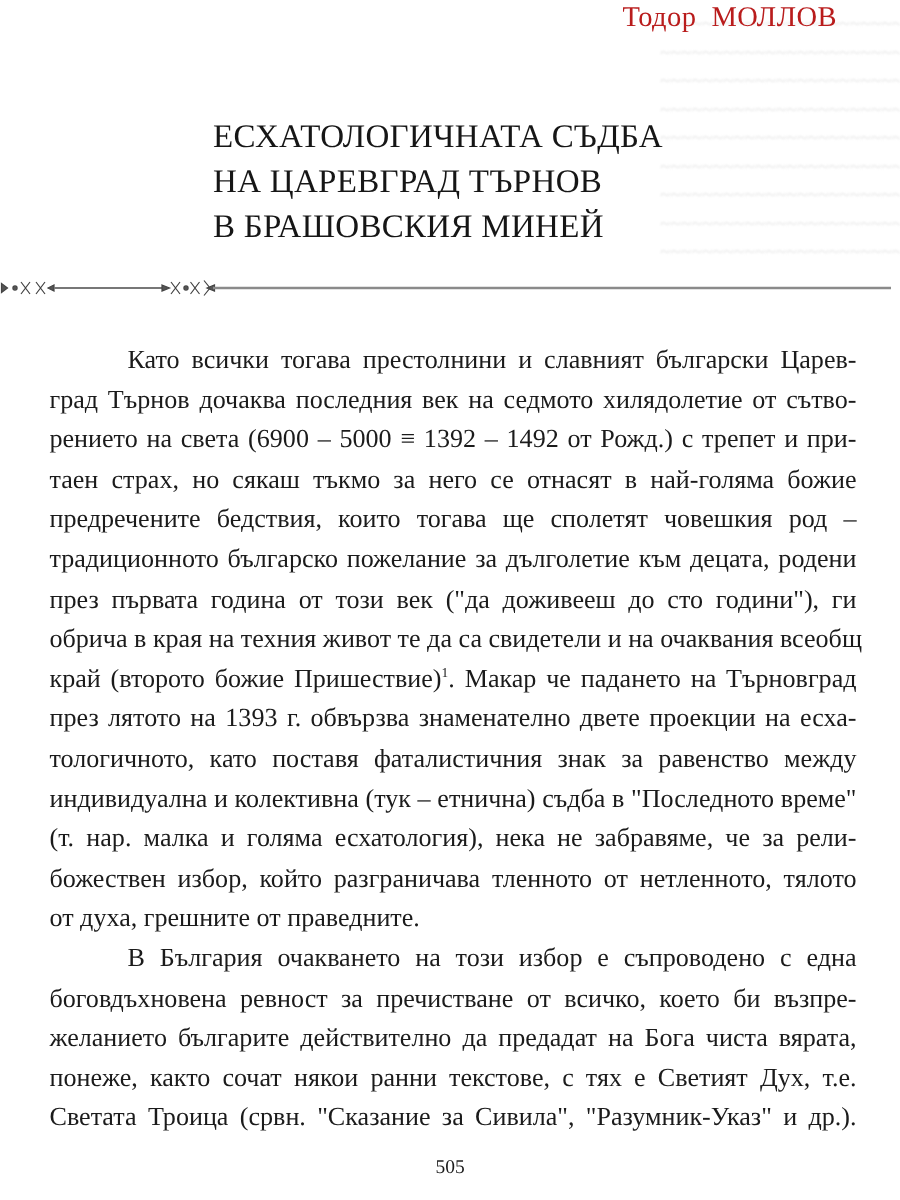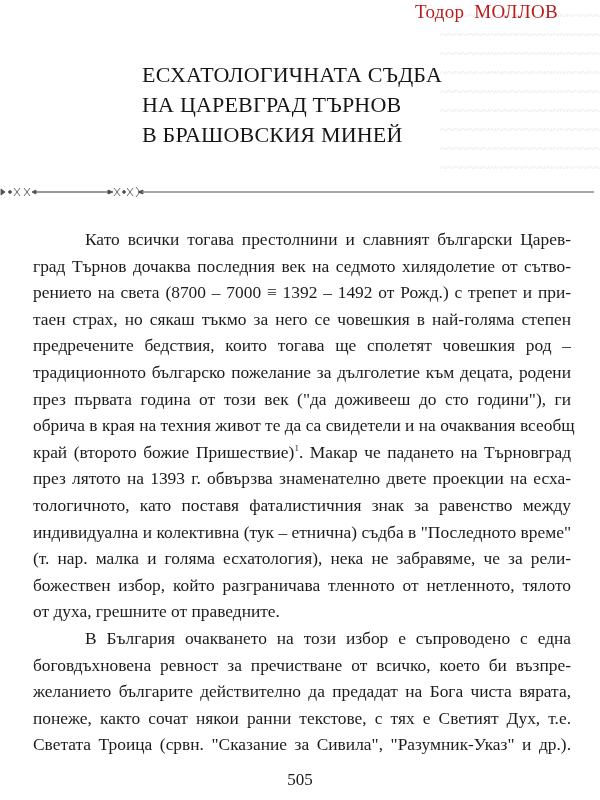--- a/index.html
+++ b/index.html
@@ -34,21 +34,21 @@
       left: 415px;
       font-size: 19px;
       letter-spacing: 0.3px;
       color: #b91c1c;
     }
     .author .surname {
       margin-left: 10px;
     }
     .title {
       position: absolute;
-      top: 60px;
+      top: 76px;
       left: 142px;
       font-size: 22px;
       line-height: 30px;
       letter-spacing: 0.2px;
       color: #161616;
       text-transform: uppercase;
     }
     .title div { white-space: nowrap; }
     .ornament {
       position: absolute;
@@ -81,21 +81,21 @@
     .body-text .line.indent {
       padding-left: 52px;
     }
     sup { font-size: 9px; vertical-align: 7px; line-height: 0; }
     .page-number {
       position: absolute;
       top: 770px;
       left: 0;
       width: 600px;
       text-align: center;
-      font-size: 17px;
+      font-size: 13px;
       color: #1b1b1b;
     }
   </style>
 </head>
 <body>
 
 <div class="bleed">
   ~~~~~~~~~~~~~~~~~~~~~~~~~<br>~~~~~~~~~~~~~~~~~~~~~~~~~<br>~~~~~~~~~~~~~~~~~~~~~~~~~<br>~~~~~~~~~~~~~~~~~~~~~~~~~<br>~~~~~~~~~~~~~~~~~~~~~~~~~<br>~~~~~~~~~~~~~~~~~~~~~~~~~<br>~~~~~~~~~~~~~~~~~~~~~~~~~<br>~~~~~~~~~~~~~~~~~~~~~~~~~<br>~~~~~~~~~~~~~~~~~~~~~~~~~
 </div>
 
@@ -128,22 +128,22 @@
     <path d="M138 7 L143 5 L143 9 Z"></path>
 
     <line x1="142" y1="7" x2="594" y2="7" stroke="#8a8a8a" stroke-width="1.6"></line>
   </g>
 </svg>
 
 <div class="body-text">
   <div>
     <span class="line indent">Като всички тогава престолнини и славният български Царев-</span>
     <span class="line">град Търнов дочаква последния век на седмото хилядолетие от сътво-</span>
-    <span class="line">рението на света (8700 – 7000 ≡ 1392 – 1492 от Рожд.) с трепет и при-</span>
-    <span class="line">таен страх, но сякаш тъкмо за него се човешкия в най-голяма степен</span>
+    <span class="line">рението на света (6900 – 5000 ≡ 1392 – 1492 от Рожд.) с трепет и при-</span>
+    <span class="line">таен страх, но сякаш тъкмо за него се отнасят в най-голяма божие</span>
     <span class="line">предречените бедствия, които тогава ще сполетят човешкия род –</span>
     <span class="line">традиционното българско пожелание за дълголетие към децата, родени</span>
     <span class="line">през първата година от този век ("да доживееш до сто години"), ги</span>
     <span class="line">обрича в края на техния живот те да са свидетели и на очаквания всеобщ</span>
     <span class="line"><span>край (второто божие Пришествие)</span><sup>1</sup><span>. Макар че падането на Търновград</span></span>
     <span class="line">през лятото на 1393 г. обвързва знаменателно двете проекции на есха-</span>
     <span class="line">тологичното, като поставя фаталистичния знак за равенство между</span>
     <span class="line">индивидуална и колективна (тук – етнична) съдба в "Последното време"</span>
     <span class="line">(т. нар. малка и голяма есхатология), нека не забравяме, че за рели-</span>
     <span class="line">божествен избор, който разграничава тленното от нетленното, тялото</span>

